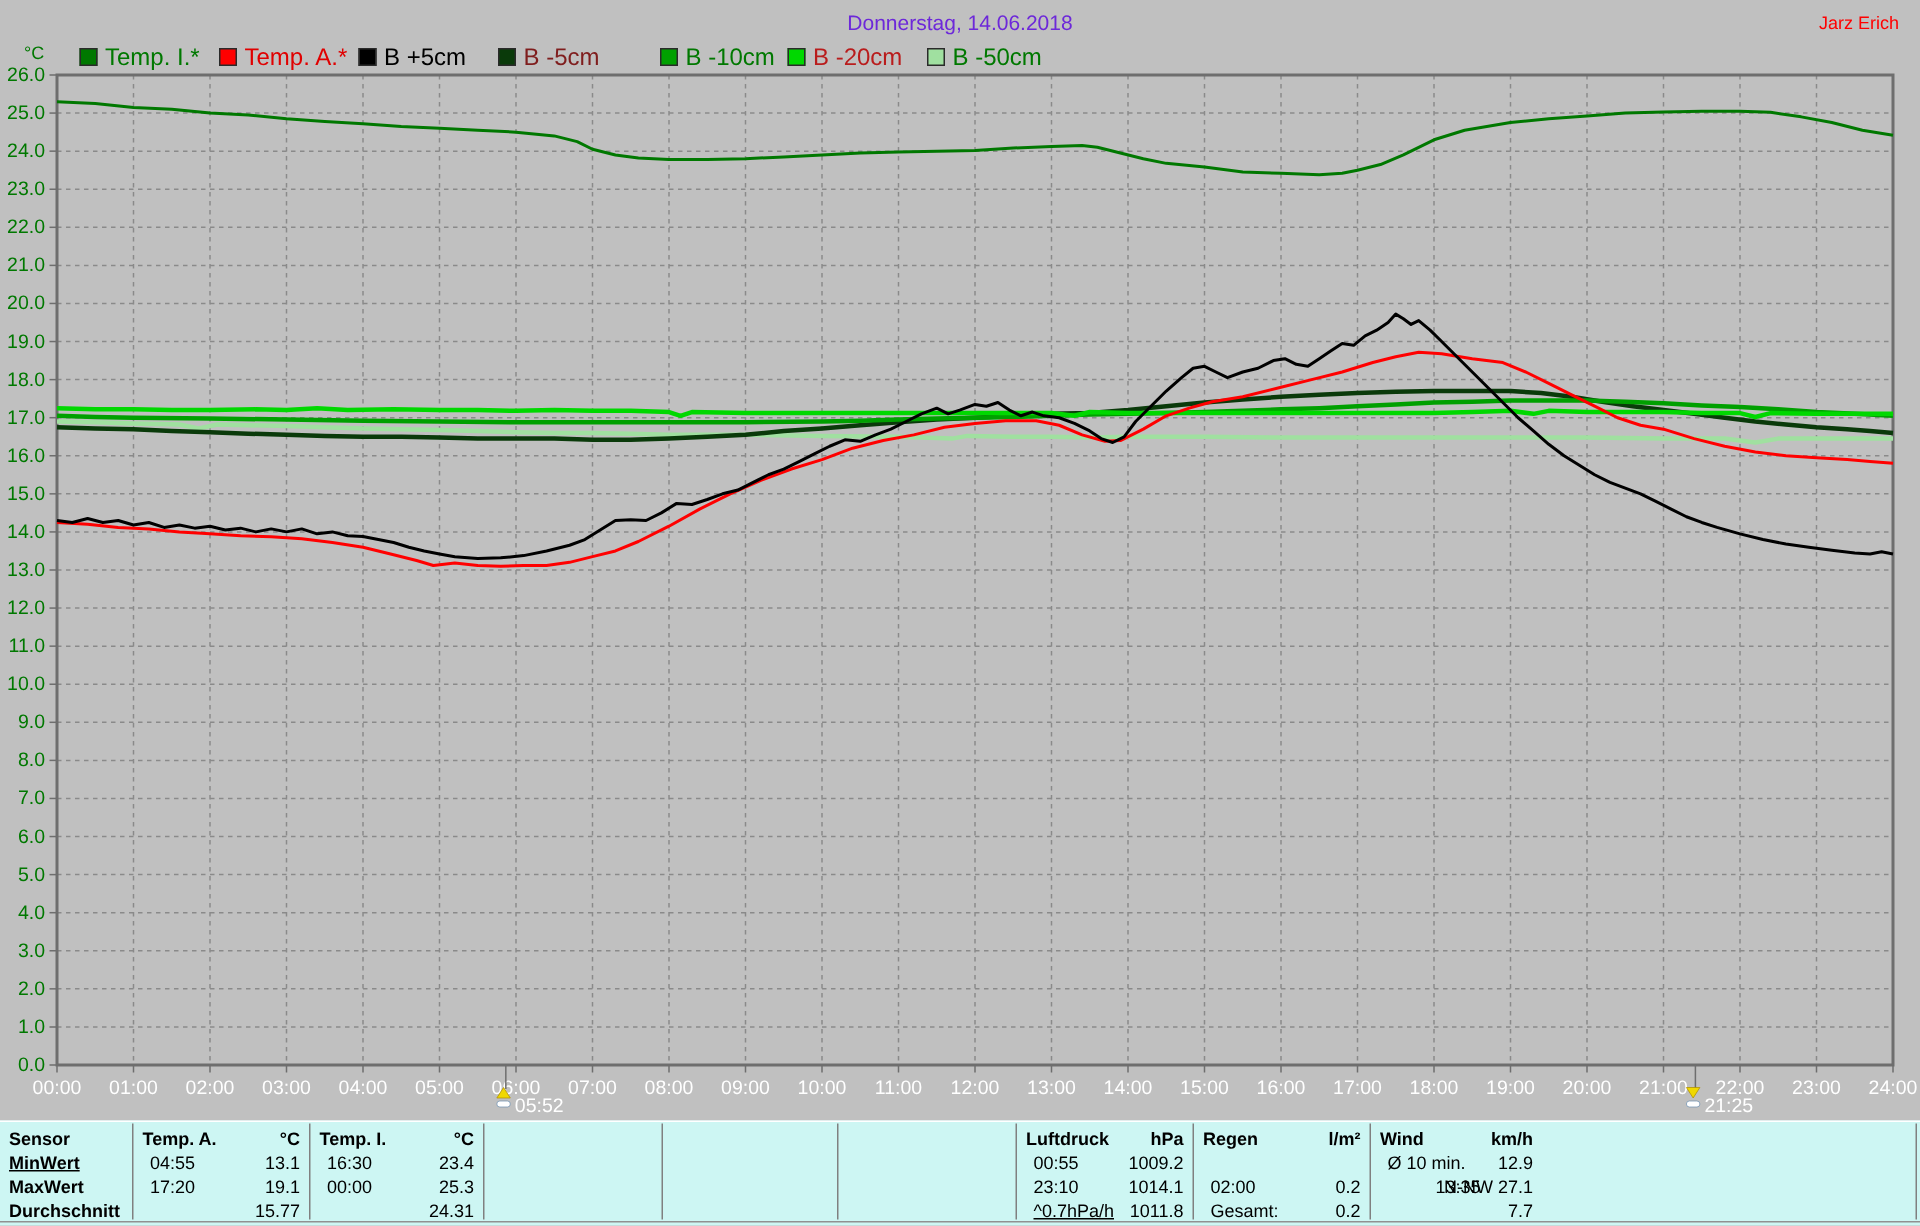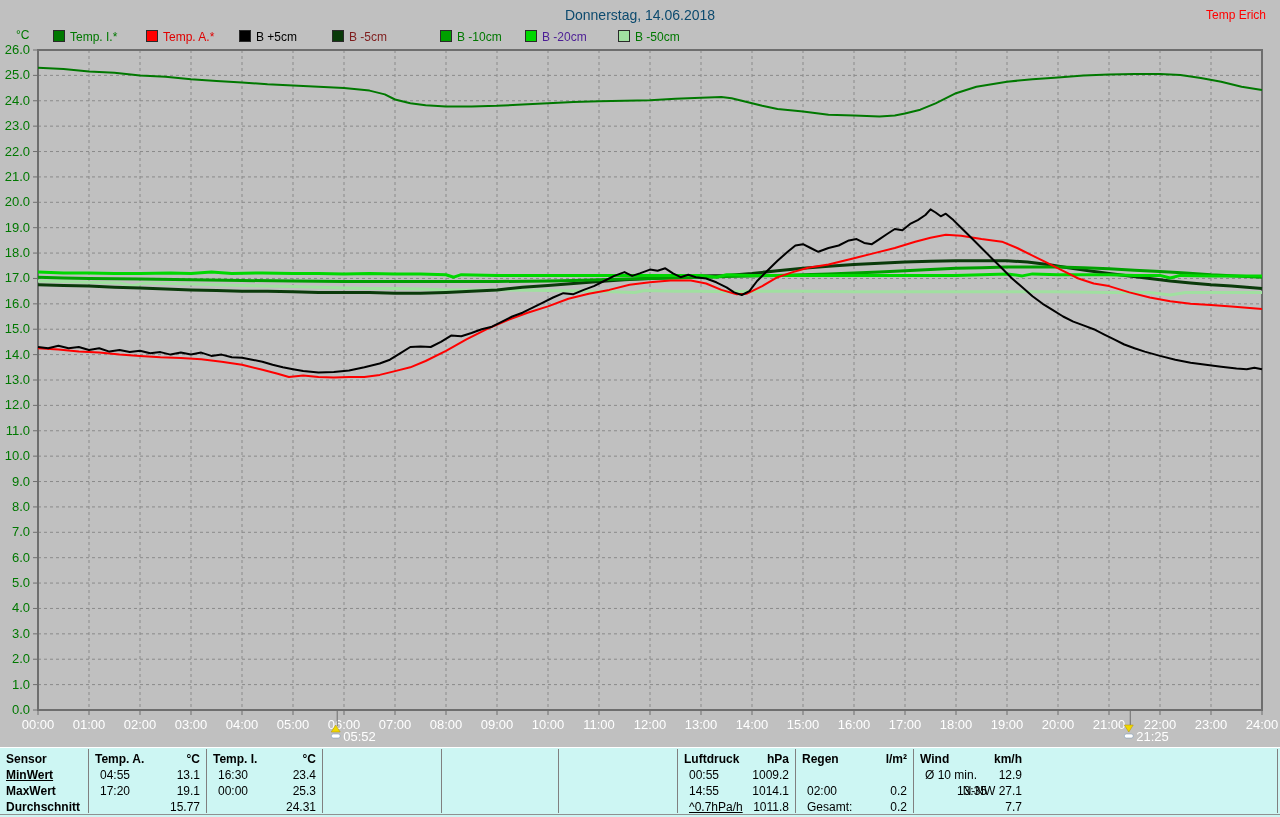--- a/index.html
+++ b/index.html
@@ -2,50 +2,50 @@
 <html><head>
 <meta charset="utf-8">
 <style>
   html,body{margin:0;padding:0;}
   body{
     width:1280px;height:817px;position:relative;overflow:hidden;
     background:#C0C0C0;
     font-family:"Liberation Sans", sans-serif;
   }
   .hdr-title{position:absolute;top:7px;left:0;width:100%;text-align:center;
-    color:#0c4a6e;font-size:14px;}
+    color:#6d28d9;font-size:14px;}
   .hdr-user{position:absolute;top:8px;right:14px;color:#FF0000;font-size:12px;}
   .unit-label{position:absolute;top:28px;left:16px;color:#007800;font-size:12px;}
   #legend{position:absolute;top:30px;left:0;height:16px;width:1280px;}
-  .legend-item{position:absolute;top:0;height:14px;white-space:nowrap;font-size:12px;}
+  .legend-item{position:absolute;top:0;height:14px;white-space:nowrap;font-size:16px;}
   .legend-swatch{display:inline-block;width:10px;height:10px;vertical-align:-1px;
     border:1px solid #2a2a2a;margin-right:5px;}
   #chart-svg{position:absolute;top:0;left:0;}
   #summary-panel{position:absolute;left:0;top:747px;width:1280px;height:70px;
     background:#CDF6F3;border-top:1px solid #FFFFFF;font-size:12px;color:#000000;}
   .sum-divider{position:absolute;top:1px;height:64px;width:1px;background:#808080;}
   .sum-bottomline{position:absolute;top:66px;left:0;width:1280px;height:1px;background:#909090;}
   .sum-rowlabel{position:absolute;left:6px;font-weight:bold;white-space:nowrap;}
   .sum-cell-left{position:absolute;white-space:nowrap;}
   .sum-cell-right{position:absolute;white-space:nowrap;text-align:right;}
   .bold{font-weight:bold;}
 </style>
 </head>
 <body>
 
 <div class="hdr-title">Donnerstag, 14.06.2018</div>
-<div class="hdr-user">Temp Erich</div>
+<div class="hdr-user">Jarz Erich</div>
 <div class="unit-label">°C</div>
 <div id="legend">
     <span class="legend-item" style="left: 53px;"><span class="legend-swatch" style="background: rgb(0, 120, 0);"></span><span style="color: rgb(0, 120, 0);">Temp. I.*</span></span>
     <span class="legend-item" style="left: 146px;"><span class="legend-swatch" style="background: rgb(255, 0, 0);"></span><span style="color: rgb(224, 0, 0);">Temp. A.*</span></span>
     <span class="legend-item" style="left: 239px;"><span class="legend-swatch" style="background: rgb(0, 0, 0);"></span><span style="color: rgb(0, 0, 0);">B +5cm</span></span>
     <span class="legend-item" style="left: 332px;"><span class="legend-swatch" style="background: rgb(10, 58, 10);"></span><span style="color: #7f1d1d;">B -5cm</span></span>
     <span class="legend-item" style="left: 440px;"><span class="legend-swatch" style="background: rgb(0, 160, 0);"></span><span style="color: rgb(0, 120, 0);">B -10cm</span></span>
-    <span class="legend-item" style="left: 525px;"><span class="legend-swatch" style="background: rgb(0, 216, 0);"></span><span style="color: #4c1d95;">B -20cm</span></span>
+    <span class="legend-item" style="left: 525px;"><span class="legend-swatch" style="background: rgb(0, 216, 0);"></span><span style="color: #b91c1c;">B -20cm</span></span>
     <span class="legend-item" style="left: 618px;"><span class="legend-swatch" style="background: rgb(160, 224, 160);"></span><span style="color: rgb(0, 120, 0);">B -50cm</span></span>
   </div>
 
 <svg id="chart-svg" width="1280" height="747">
     <line x1="89" y1="50" x2="89" y2="710" stroke="#8A8A8A" stroke-width="1" stroke-dasharray="3,3"></line>
     <line x1="140" y1="50" x2="140" y2="710" stroke="#8A8A8A" stroke-width="1" stroke-dasharray="3,3"></line>
     <line x1="191" y1="50" x2="191" y2="710" stroke="#8A8A8A" stroke-width="1" stroke-dasharray="3,3"></line>
     <line x1="242" y1="50" x2="242" y2="710" stroke="#8A8A8A" stroke-width="1" stroke-dasharray="3,3"></line>
     <line x1="293" y1="50" x2="293" y2="710" stroke="#8A8A8A" stroke-width="1" stroke-dasharray="3,3"></line>
     <line x1="344" y1="50" x2="344" y2="710" stroke="#8A8A8A" stroke-width="1" stroke-dasharray="3,3"></line>
@@ -239,21 +239,21 @@
     <div class="sum-cell-right bold" style="left: 213px; top: 4px; width: 103px;">°C</div>
     <div class="sum-cell-left" style="left: 218px; top: 20px;">16:30</div>
     <div class="sum-cell-right" style="left: 213px; top: 20px; width: 103px;">23.4</div>
     <div class="sum-cell-left" style="left: 218px; top: 36px;">00:00</div>
     <div class="sum-cell-right" style="left: 213px; top: 36px; width: 103px;">25.3</div>
     <div class="sum-cell-right" style="left: 213px; top: 52px; width: 103px;">24.31</div>
     <div class="sum-cell-left bold" style="left: 684px; top: 4px;">Luftdruck</div>
     <div class="sum-cell-right bold" style="left: 684px; top: 4px; width: 105px;">hPa</div>
     <div class="sum-cell-left" style="left: 689px; top: 20px;">00:55</div>
     <div class="sum-cell-right" style="left: 684px; top: 20px; width: 105px;">1009.2</div>
-    <div class="sum-cell-left" style="left: 689px; top: 36px;">14:55</div>
+    <div class="sum-cell-left" style="left: 689px; top: 36px;">23:10</div>
     <div class="sum-cell-right" style="left: 684px; top: 36px; width: 105px;">1014.1</div>
     <div class="sum-cell-left" style="left: 689px; top: 52px; text-decoration: underline;">^0.7hPa/h</div>
     <div class="sum-cell-right" style="left: 684px; top: 52px; width: 105px;">1011.8</div>
     <div class="sum-cell-left bold" style="left: 802px; top: 4px;">Regen</div>
     <div class="sum-cell-right bold" style="left: 802px; top: 4px; width: 105px;">l/m²</div>
     <div class="sum-cell-left" style="left: 807px; top: 36px;">02:00</div>
     <div class="sum-cell-right" style="left: 802px; top: 36px; width: 105px;">0.2</div>
     <div class="sum-cell-left" style="left: 807px; top: 52px;">Gesamt:</div>
     <div class="sum-cell-right" style="left: 802px; top: 52px; width: 105px;">0.2</div>
     <div class="sum-cell-left bold" style="left: 920px; top: 4px;">Wind</div>

